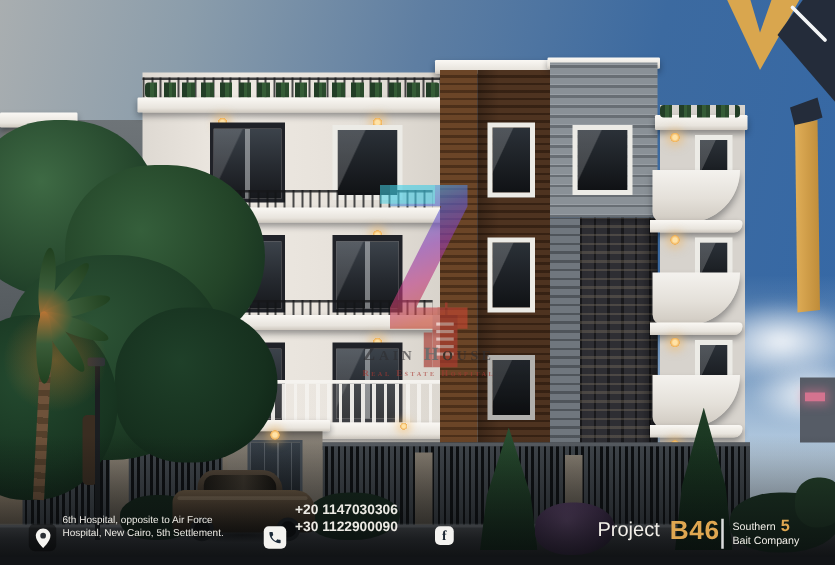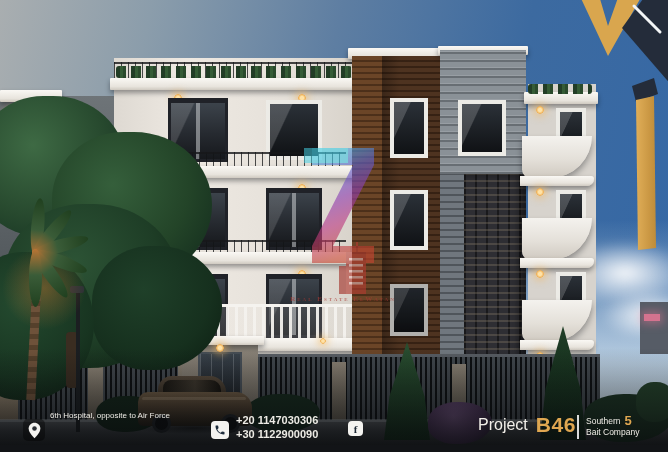--- a/index.html
+++ b/index.html
@@ -201,21 +201,22 @@
         <rect x="-7" y="20" width="7" height="28" fill="#a33028"></rect>
         <rect x="4" y="0" width="2" height="6" fill="#b23a30"></rect>
         <rect x="10" y="-4" width="2" height="10" fill="#b23a30"></rect>
         <rect x="3" y="12" width="14" height="2.5" fill="rgba(255,230,225,.75)"></rect>
         <rect x="3" y="18" width="14" height="2.5" fill="rgba(255,230,225,.75)"></rect>
         <rect x="3" y="24" width="14" height="2.5" fill="rgba(255,230,225,.75)"></rect>
         <rect x="3" y="30" width="14" height="2.5" fill="rgba(255,230,225,.75)"></rect>
         <rect x="3" y="36" width="14" height="2.5" fill="rgba(255,230,225,.75)"></rect>
       </g>
     </svg>
-    <div class="a wm-sub" style="left:0;top:149px;width:118px;">Real Estate ElWatan</div>
+    <div class="a wm-name" style="left:0;top:130px;width:118px;">Zain House</div>
+    <div class="a wm-sub" style="left:0;top:149px;width:118px;">Real Estate Hospital</div>
   </div>
 
   <svg class="a" width="120" height="270" viewBox="0 0 120 270" style="left:548px;top:0;">
     <defs>
       <linearGradient id="gbar" x1="0" y1="0" x2="1" y2="0">
         <stop offset="0" stop-color="#e0ae58"></stop>
         <stop offset="1" stop-color="#bf8c39"></stop>
       </linearGradient>
     </defs>
     <path d="M30,-8 L60,56 L96,-8 L72,-8 L60,26 L50,-8 Z" fill="#d9a64e"></path>
@@ -227,28 +228,29 @@
 
 
   <div class="a" style="left:23px;top:419px;width:22px;height:22px;background:rgba(0,0,0,.4);border-radius:5px;display:flex;align-items:center;justify-content:center;">
     <svg width="13" height="17" viewBox="0 0 20 26">
       <path d="M10,1 C5,1 1,5 1,10 c0,7 9,15 9,15 s9,-8 9,-15 C19,5 15,1 10,1 Z" fill="#f4f3f0"></path>
       <circle cx="10" cy="10" r="3.5" fill="#2a2e33"></circle>
     </svg>
   </div>
   <div class="a ftxt" style="left:50px;top:411px;width:160px;font-size:8px;line-height:10.5px;">
     <div>6th Hospital, opposite to Air Force</div>
+    <div>Hospital, New Cairo, 5th Settlement.</div>
   </div>
 
   <div class="a icon-sq" style="left:211px;top:421px;width:18px;height:18px;">
     <svg width="12" height="12" viewBox="0 0 24 24">
       <path d="M6.6,10.8c1.5,2.9,3.8,5.2,6.7,6.7l2.2-2.2c0.3-0.3,0.7-0.4,1-0.2c1.1,0.4,2.3,0.6,3.5,0.6c0.6,0,1,0.4,1,1V20c0,0.6-0.4,1-1,1C10.6,21,3,13.4,3,4c0-0.6,0.4-1,1-1h3.5c0.6,0,1,0.4,1,1c0,1.2,0.2,2.4,0.6,3.5c0.1,0.3,0,0.7-0.2,1L6.6,10.8z" fill="#1d2b3a"></path>
     </svg>
   </div>
-  <div class="a ftxt" style="left:236px;top:414px;font-size:11px;font-weight:bold;line-height:13.5px;white-space:nowrap;">
+  <div class="a ftxt" style="left:236px;top:402px;font-size:11px;font-weight:bold;line-height:13.5px;white-space:nowrap;">
     <div>+20 1147030306</div>
     <div>+30 1122900090</div>
   </div>
 
   <div class="a icon-sq" style="left:348px;top:421px;width:15px;height:15px;">
     <span style="color:#1c2733;font-weight:bold;font-size:11px;font-family:'Liberation Serif',serif;">f</span>
   </div>
 
   <div class="a" style="left:478px;top:414px;display:flex;align-items:flex-end;gap:8px;">
     <span style="color:#f2efe9;font-size:16px;line-height:22px;">Project</span>

